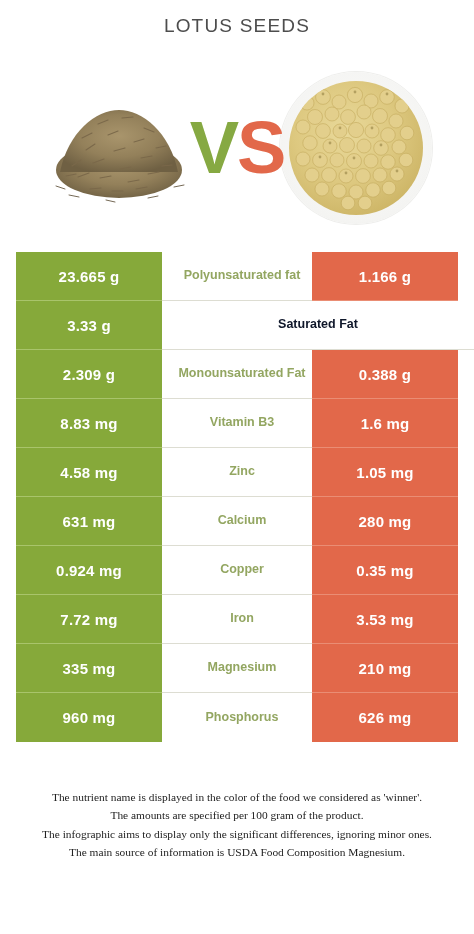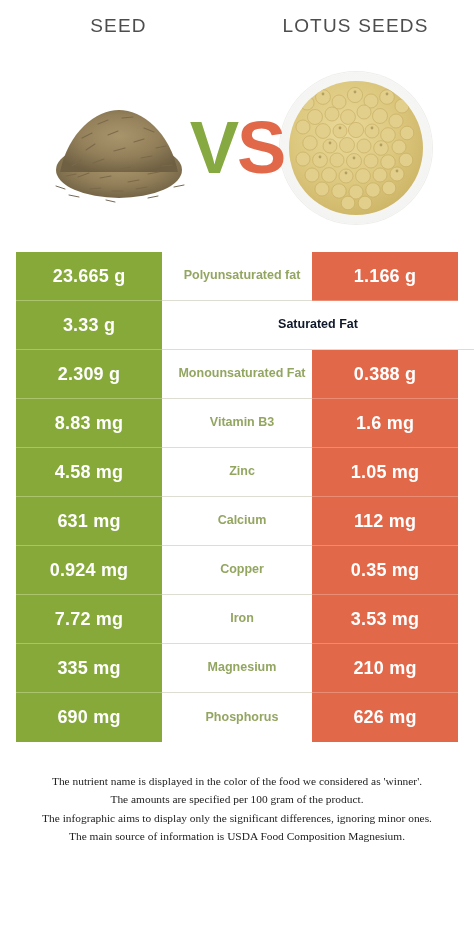--- a/index.html
+++ b/index.html
@@ -106,21 +106,21 @@
     display: flex;
     height: 49px;
     align-items: stretch;
   }
   .cell-left, .cell-right {
     width: 146px;
     display: flex;
     align-items: center;
     justify-content: center;
     color: #ffffff;
-    font-size: 18px;
+    font-size: 15px;
     font-weight: 700;
     letter-spacing: 0.2px;
     box-sizing: border-box;
   }
   .cell-left {
     margin-left: 16px;
     background: #86a93a;
     border-bottom: 1px solid #a9c46b;
   }
   .cell-right {
@@ -147,36 +147,35 @@
 
   .row:last-child .cell-left,
   .row:last-child .cell-right,
   .row:last-child .cell-mid {
     border-bottom: none;
   }
 
   
   .footer {
     width: 474px;
-    margin-top: 30px;
+    margin-top: 46px;
     text-align: center;
     font-family: "Liberation Serif", serif;
     font-size: 11.4px;
     line-height: 1.62;
     color: #222222;
     padding: 0 14px;
     box-sizing: border-box;
   }
   .footer p { margin: 0; }
 </style>
 </head>
 <body>
 
 <div class="header">
-  <div class="header-title">SEED</div>
   <div class="header-title">LOTUS SEEDS</div>
 </div>
 
 <div class="hero">
 
   <div class="hero-left">
     <div class="seed-pile">
       <svg width="142" height="120" viewBox="0 0 142 120">
         <defs>
           <radialGradient id="pileg" cx="50%" cy="42%" r="62%">
@@ -319,39 +318,39 @@
       <div class="cell-right">1.6 mg</div>
     </div>
     <div class="row">
       <div class="cell-left">4.58 mg</div>
       <div class="cell-mid win-green">Zinc</div>
       <div class="cell-right">1.05 mg</div>
     </div>
     <div class="row">
       <div class="cell-left">631 mg</div>
       <div class="cell-mid win-green">Calcium</div>
-      <div class="cell-right">112 mg</div>
+      <div class="cell-right">280 mg</div>
     </div>
     <div class="row">
       <div class="cell-left">0.924 mg</div>
       <div class="cell-mid win-green">Copper</div>
       <div class="cell-right">0.35 mg</div>
     </div>
     <div class="row">
       <div class="cell-left">7.72 mg</div>
       <div class="cell-mid win-green">Iron</div>
       <div class="cell-right">3.53 mg</div>
     </div>
     <div class="row">
       <div class="cell-left">335 mg</div>
       <div class="cell-mid win-green">Magnesium</div>
       <div class="cell-right">210 mg</div>
     </div>
     <div class="row">
-      <div class="cell-left">690 mg</div>
+      <div class="cell-left">960 mg</div>
       <div class="cell-mid win-green">Phosphorus</div>
       <div class="cell-right">626 mg</div>
     </div>
   </div>
 
 <div class="footer">
     <p>The nutrient name is displayed in the color of the food we considered as 'winner'.</p>
     <p>The amounts are specified per 100 gram of the product.</p>
     <p>The infographic aims to display only the significant differences, ignoring minor ones.</p>
     <p>The main source of information is USDA Food Composition Magnesium.</p>

